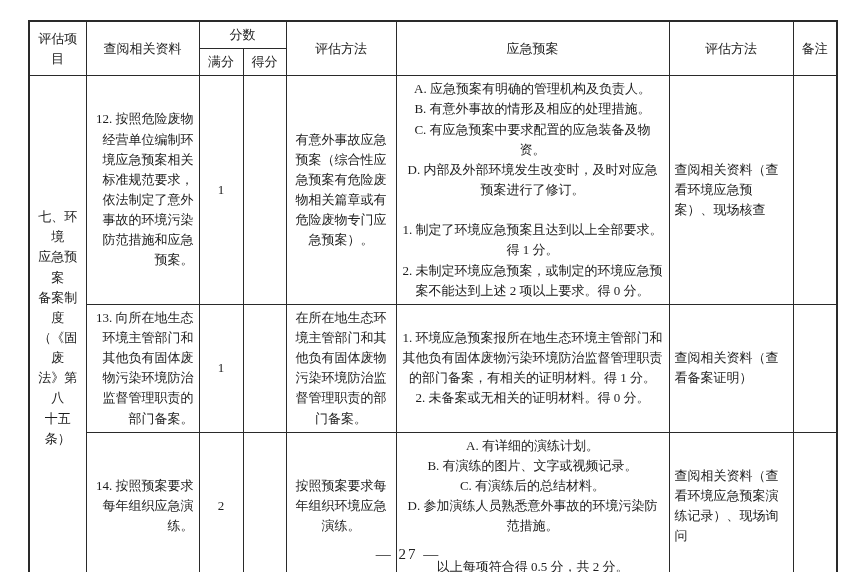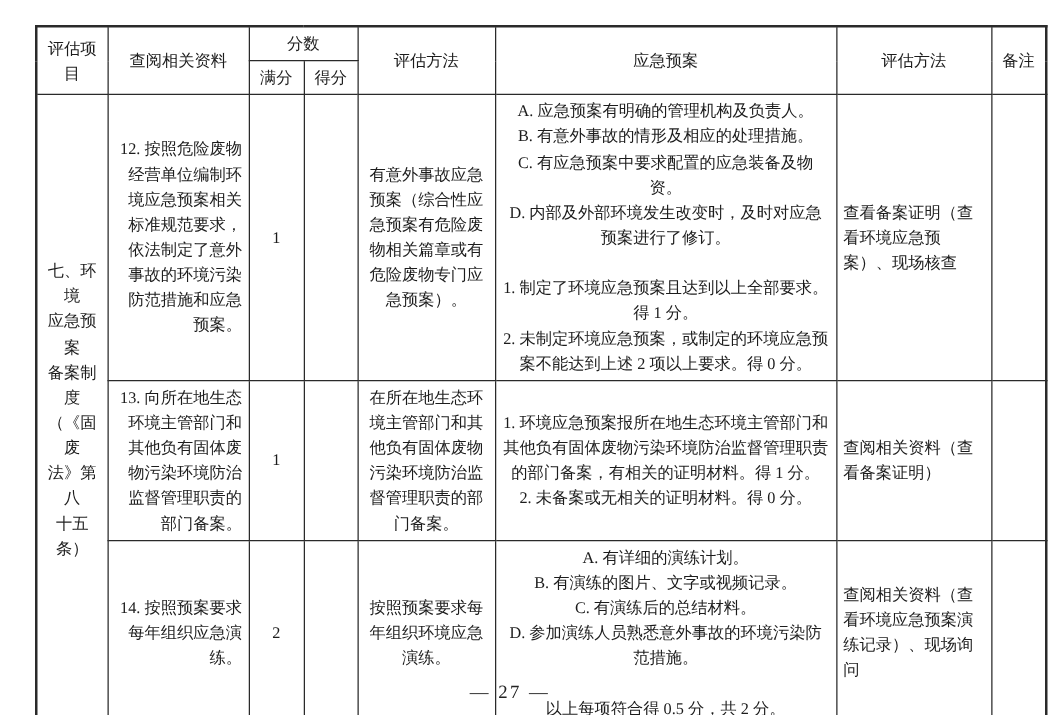--- a/index.html
+++ b/index.html
@@ -100,21 +100,21 @@
         <td class="c-score">1</td>
         <td class="c-score"></td>
         <td class="c-standard">有意外事故应急预案（综合性应急预案有危险废物相关篇章或有危险废物专门应急预案）。</td>
         <td class="c-points">A. 应急预案有明确的管理机构及负责人。
 B. 有意外事故的情形及相应的处理措施。
 C. 有应急预案中要求配置的应急装备及物资。
 D. 内部及外部环境发生改变时，及时对应急预案进行了修订。
 
 1. 制定了环境应急预案且达到以上全部要求。得 1 分。
 2. 未制定环境应急预案，或制定的环境应急预案不能达到上述 2 项以上要求。得 0 分。</td>
-        <td class="c-method">查看备案证明（查看环境应急预案）、现场核查</td>
+        <td class="c-method">查阅相关资料（查看环境应急预案）、现场核查</td>
         <td class="c-remark"></td>
       </tr>
 
       <tr class="r2">
         <td class="c-content">13. 向所在地生态环境主管部门和其他负有固体废物污染环境防治监督管理职责的部门备案。</td>
         <td class="c-score">1</td>
         <td class="c-score"></td>
         <td class="c-standard">在所在地生态环境主管部门和其他负有固体废物污染环境防治监督管理职责的部门备案。</td>
         <td class="c-points">1. 环境应急预案报所在地生态环境主管部门和其他负有固体废物污染环境防治监督管理职责的部门备案，有相关的证明材料。得 1 分。
 2. 未备案或无相关的证明材料。得 0 分。</td>

